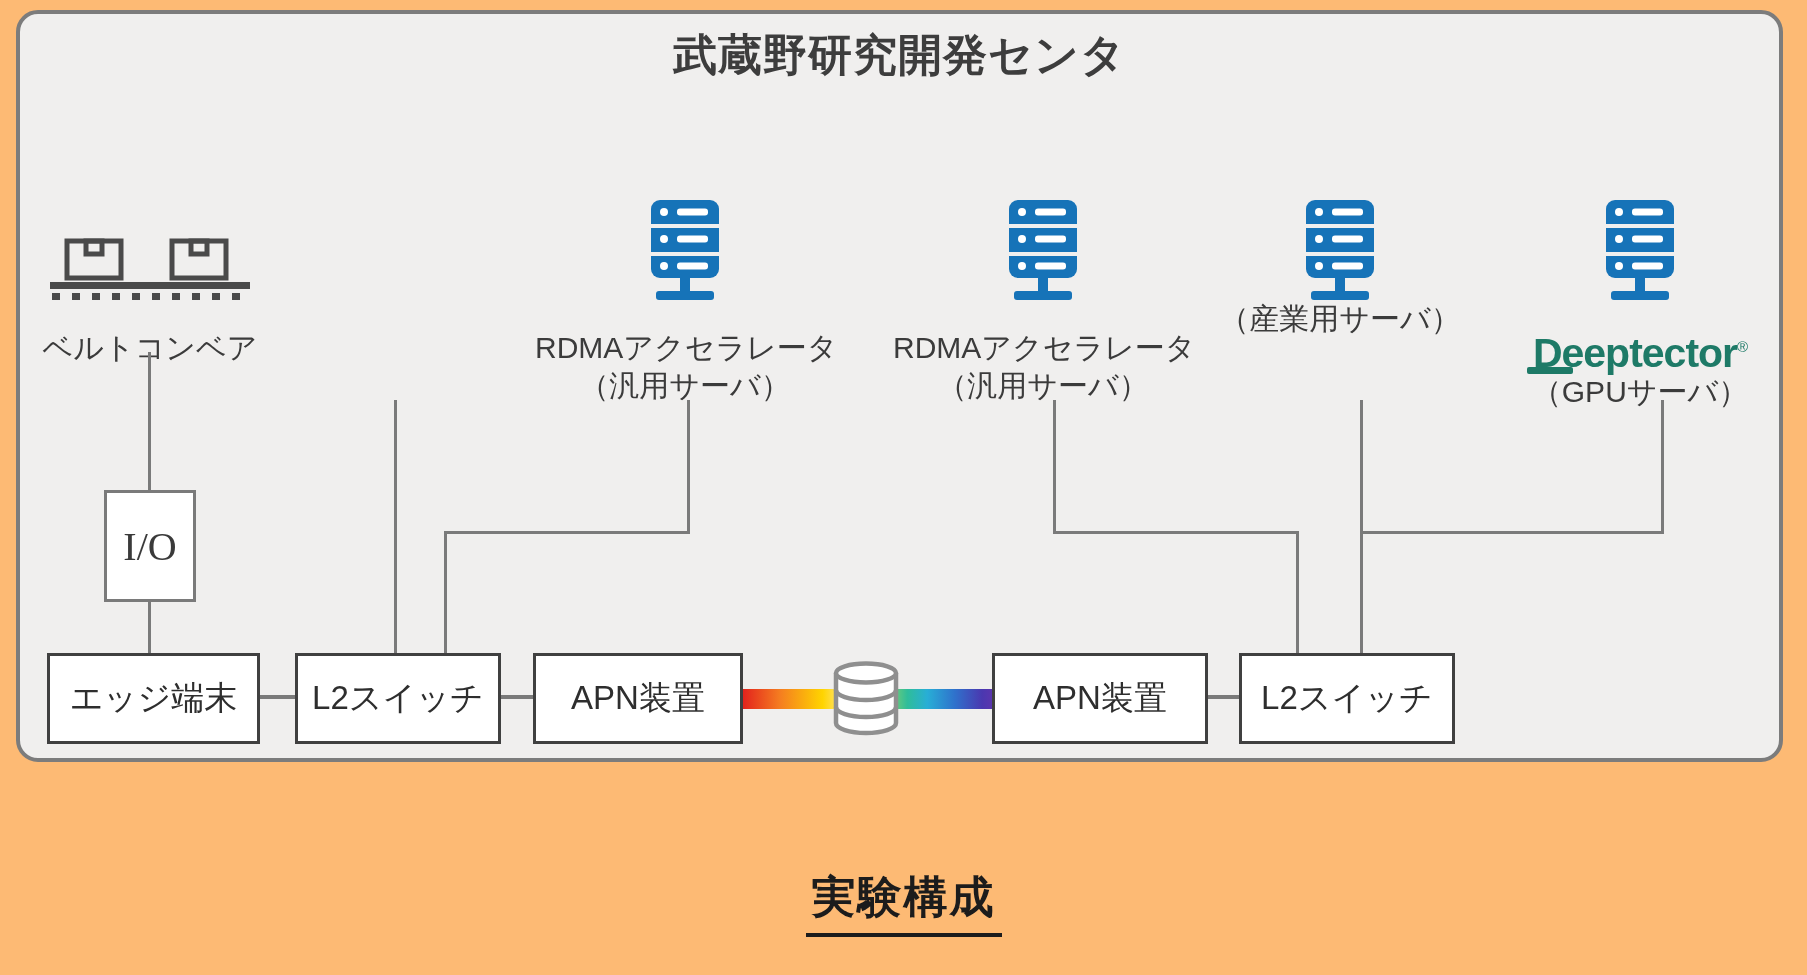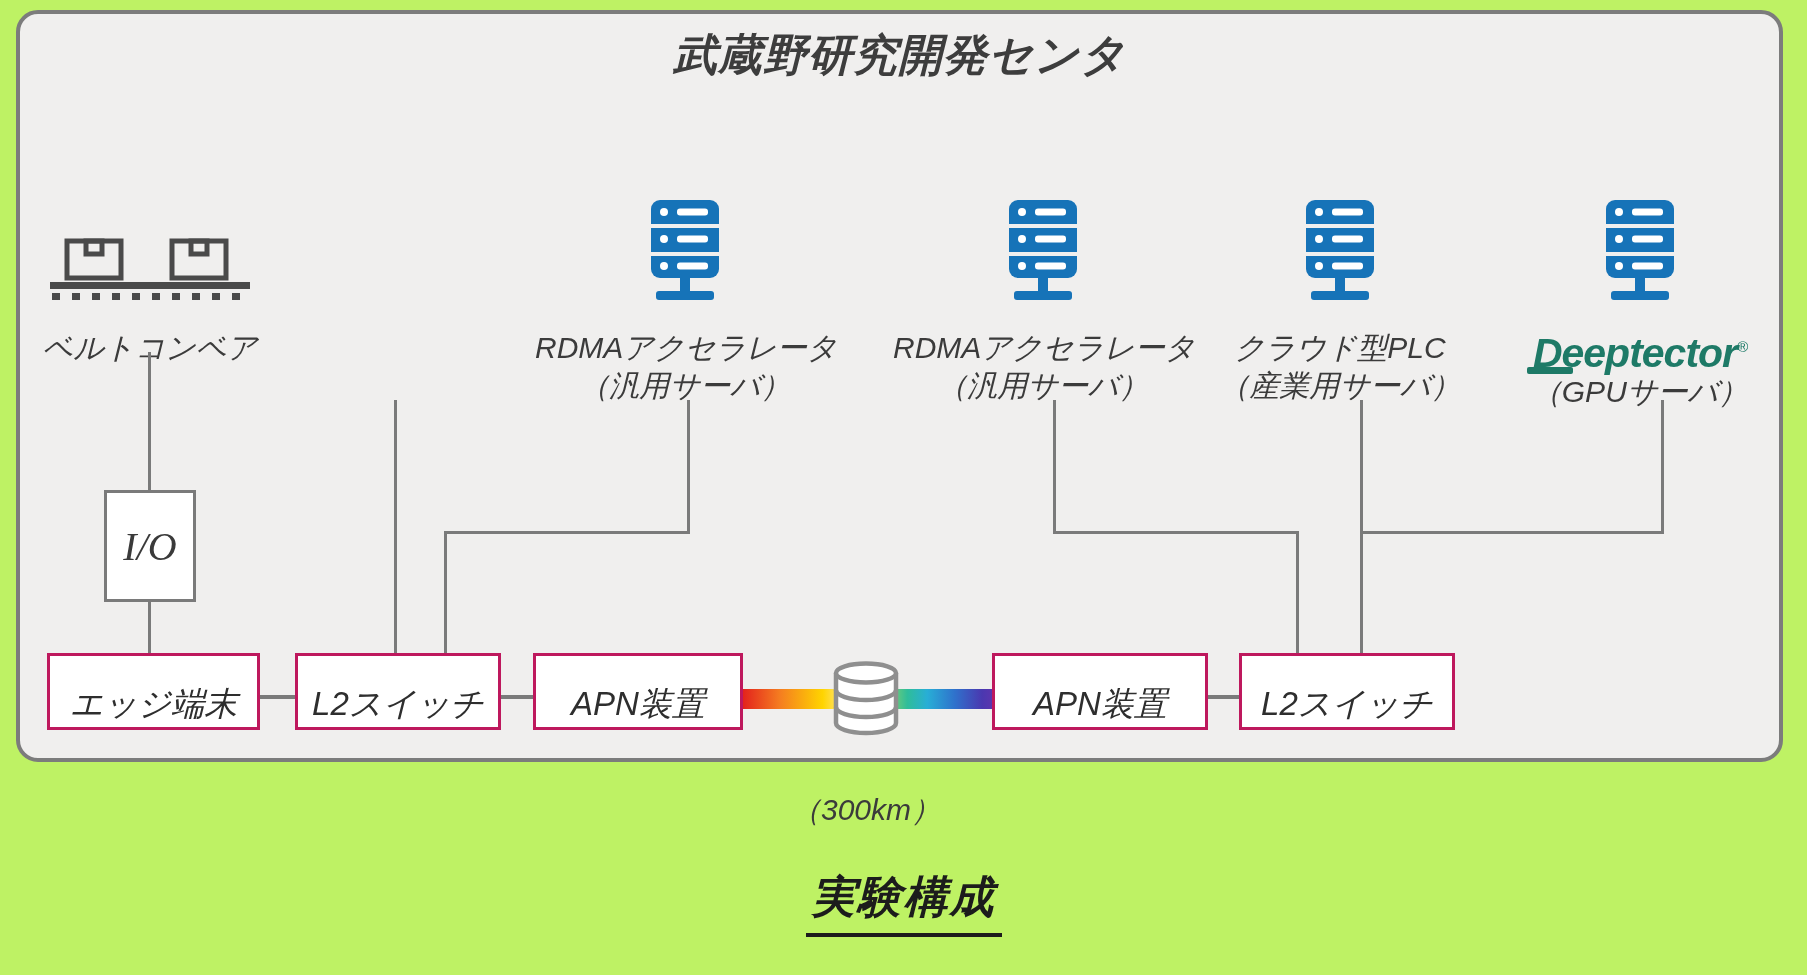--- a/index.html
+++ b/index.html
@@ -1,17 +1,17 @@
 <!DOCTYPE html>
 <html><head>
 <meta charset="utf-8">
 <style>
   html,body{margin:0;padding:0;background:#ffffff;}
-  #canvas{position:relative;width:1807px;height:975px;background:#bef264;overflow:hidden;
-          font-family:"Liberation Sans","DejaVu Sans",sans-serif;color:#3b3b3b;font-style:italic;}
+  #canvas{position:relative;width:1807px;height:975px;background:#fdba74;overflow:hidden;
+          font-family:"Liberation Sans","DejaVu Sans",sans-serif;color:#3b3b3b;}
   .panel{position:absolute;left:16px;top:10px;width:1767px;height:752px;background:#f0efee;
          border:4px solid #7c7c7c;border-radius:22px;box-sizing:border-box;}
   .title{position:absolute;left:16px;top:26px;width:1767px;text-align:center;
          font-size:44px;font-weight:bold;color:#3d3d3d;letter-spacing:1px;}
 
   
   .device{position:absolute;top:200px;width:300px;text-align:center;}
   .icon-wrap{height:100px;display:flex;align-items:flex-end;justify-content:center;}
   .dev-label{margin-top:29px;line-height:38px;font-size:30px;color:#3b3b3b;white-space:nowrap;}
   .dev-label2{line-height:38px;font-size:30px;color:#3b3b3b;white-space:nowrap;}
@@ -21,22 +21,22 @@
   .logo{position:relative;display:inline-block;margin-top:27px;font-size:41px;font-weight:bold;
         color:#1e7a67;letter-spacing:-1px;line-height:40px;white-space:nowrap;}
   .logo-underline{position:absolute;left:-6px;bottom:-1px;width:46px;height:7px;background:#1e7a67;border-radius:2px;}
   .logo-mark{font-size:15px;vertical-align:super;font-weight:normal;}
 
   
   .vline,.hline{position:absolute;background:#7a7a7a;}
   .vline{width:3px;} .hline{height:3px;}
 
   
-  .node{position:absolute;top:653px;height:77px;background:#ffffff;border:3px solid #be185d;
-        box-sizing:border-box;display:flex;align-items:flex-end;justify-content:center;
+  .node{position:absolute;top:653px;height:91px;background:#ffffff;border:3px solid #404040;
+        box-sizing:border-box;display:flex;align-items:center;justify-content:center;
         font-size:33px;color:#2e2e2e;white-space:nowrap;}
   .iobox{position:absolute;left:104px;top:490px;width:92px;height:112px;background:#ffffff;
          border:3px solid #7a7a7a;box-sizing:border-box;display:flex;align-items:center;justify-content:center;
          font-family:"Liberation Serif","DejaVu Serif",serif;font-size:40px;color:#3a3a3a;}
 
   .rainbow{position:absolute;left:743px;top:689px;width:249px;height:20px;
            background:linear-gradient(90deg,#e3231d 0%,#f57e20 15%,#ffd400 32%,#ffe680 40%,
                       #8bd26a 58%,#2fbd9a 66%,#28aed6 74%,#2f72cc 85%,#4a38b0 96%,#5a35ae 100%);}
   .drum{position:absolute;left:831px;top:661px;}
 
@@ -137,21 +137,20 @@
             <circle cx="13" cy="39" r="4"></circle>
             <circle cx="13" cy="66" r="4"></circle>
           <rect x="26" y="8.5" width="31" height="7" rx="3"></rect>
           <rect x="26" y="35.5" width="31" height="7" rx="3"></rect>
           <rect x="26" y="62.5" width="31" height="7" rx="3"></rect>
         </g>
         <rect x="29" y="78" width="10" height="13" fill="#1673b8"></rect>
         <rect x="5" y="91" width="58" height="9" rx="3" fill="#1673b8"></rect>
       </svg>
     </div>
-    <div class="dev-label">クラウド型PLC</div>
     <div class="dev-label2">（産業用サーバ）</div>
   </div>
 
   <div class="device dev-c6">
     <div class="icon-wrap">
       <svg width="68" height="100" viewBox="0 0 68 100">
         <rect x="0" y="0" width="68" height="78" rx="9" fill="#1673b8"></rect>
         <rect x="0" y="24" width="68" height="4" fill="#f0efee"></rect>
         <rect x="0" y="52" width="68" height="4" fill="#f0efee"></rect>
         <g fill="#ffffff">
@@ -210,18 +209,17 @@
 
   <div class="rainbow"></div>
   <div class="drum">
     <svg width="70" height="76" viewBox="0 0 70 76">
       <path d="M5 12 V62 A30 10 0 0 0 65 62 V12" fill="#ffffff" stroke="#8f8f8f" stroke-width="4.5"></path>
       <ellipse cx="35" cy="12" rx="30" ry="9.5" fill="#ffffff" stroke="#8f8f8f" stroke-width="4.5"></ellipse>
       <path d="M5 29 A30 10 0 0 0 65 29" fill="none" stroke="#8f8f8f" stroke-width="4.5"></path>
       <path d="M5 46 A30 10 0 0 0 65 46" fill="none" stroke="#8f8f8f" stroke-width="4.5"></path>
     </svg>
   </div>
-  <div class="fiber-label fiber-l2">（300km）</div>
 
   <div class="caption-wrap">
     <span class="caption">実験構成</span>
   </div>
 </div>
 
 </body></html>

